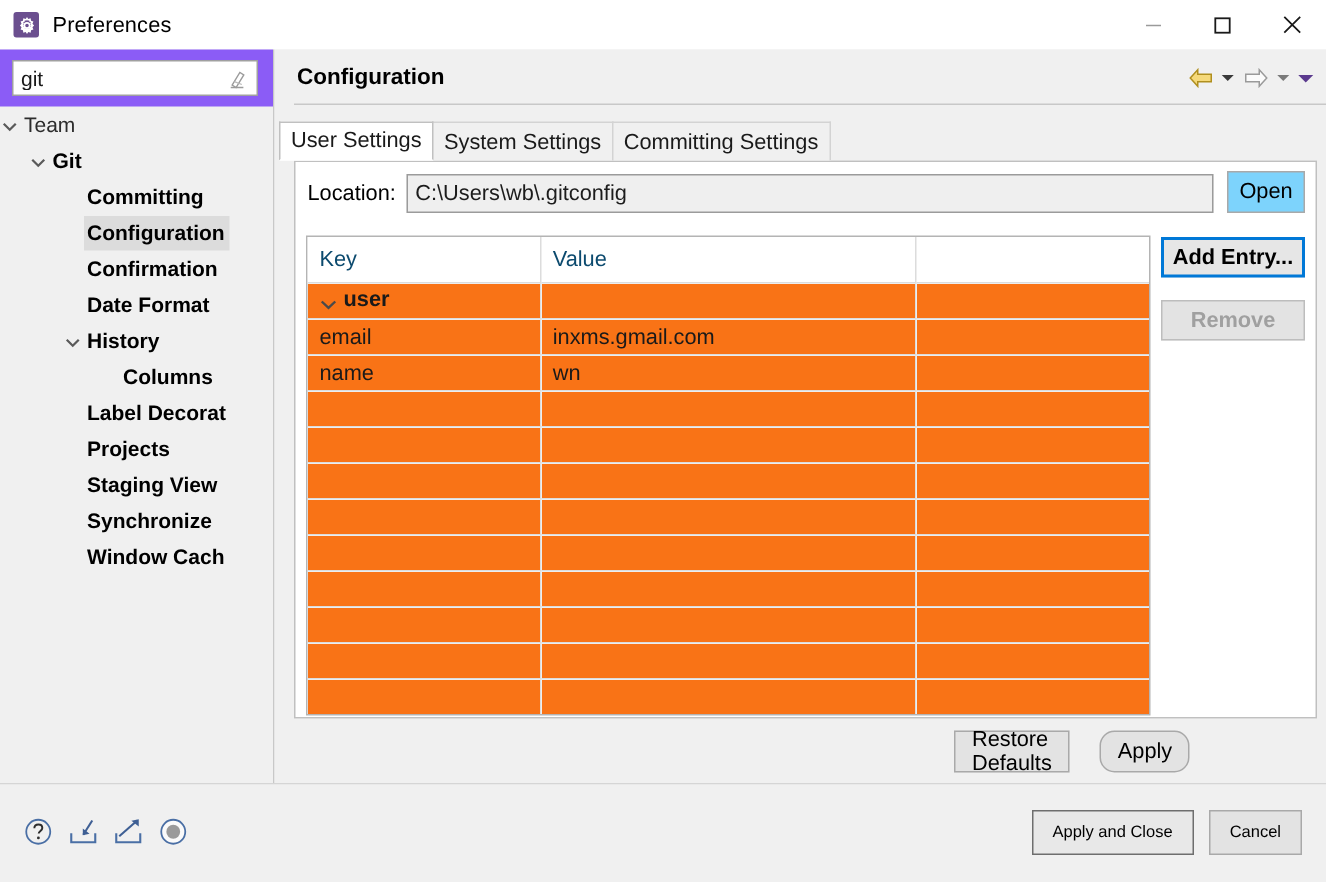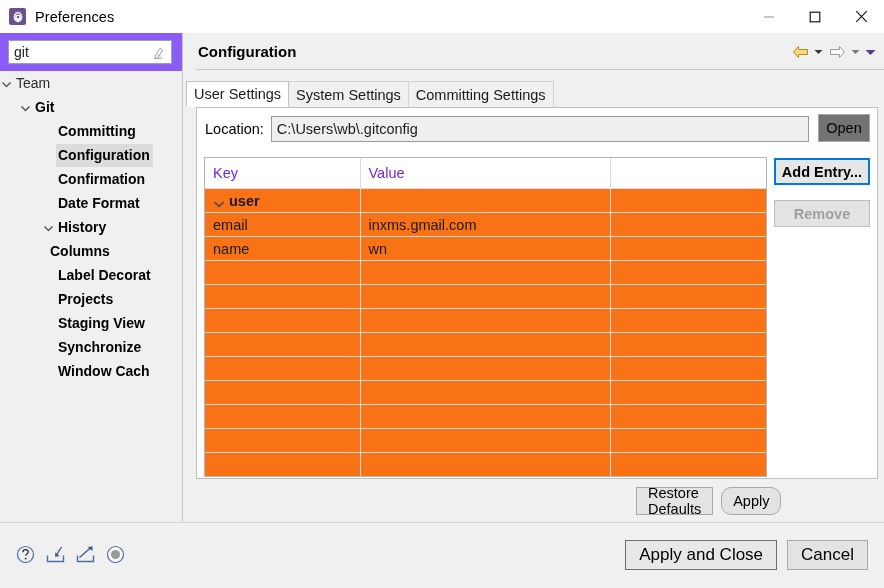--- a/index.html
+++ b/index.html
@@ -211,42 +211,42 @@
     border: 1px solid #9b9b9b;
     display: flex; align-items: center;
     padding-left: 5px;
     font-size: 14.5px;
     color: #1c1c1c;
   }
   .openbtn {
     position: absolute; left: 818px; top: 114px;
     width: 52px; height: 28px;
     box-sizing: border-box;
-    background: #737373;
+    background: #7dd3fc;
     border: 1px solid #a9a9a9;
     display: flex; align-items: center; justify-content: center;
     font-size: 14.5px;
   }
 
   
   .tablewrap {
     position: absolute; left: 204px; top: 157px;
     width: 563px; height: 320px;
     border: 1px solid #b4b4b4;
     box-sizing: border-box;
     background: #fff;
     overflow: hidden;
   }
   .tbl { width: 100%; border-collapse: collapse; table-layout: fixed; }
   .tbl th {
     height: 30px;
     text-align: left;
     font-weight: normal;
     font-size: 14.5px;
-    color: #6d28d9;
+    color: #0c4a6e;
     padding: 0 0 0 8px;
     border-right: 1px solid #dcdcdc;
     border-bottom: 0;
     background: #fff;
     vertical-align: middle;
   }
   .tbl th:last-child { border-right: 0; }
   .tbl td {
     height: 23px;
     font-size: 14.5px;
@@ -281,21 +281,21 @@
   }
   .sbtn.focus {
     border: 2px solid #0078d7;
     background: #e6e6e6;
   }
   .sbtn.disabled { color: #a0a0a0; background: #e3e3e3; border: 1px solid #bdbdbd; }
   .sbtn-gap { height: 15px; }
 
   .botbtns {
     position: absolute; left: 636px; top: 487px;
-    display: flex; gap: 0px;
+    display: flex; gap: 12px;
   }
   .bbtn {
     height: 28px;
     box-sizing: border-box;
     padding: 0 11px;
     display: flex; align-items: center; justify-content: center;
     font-size: 14.5px;
     background: #e3e3e3;
     border: 1px solid #a9a9a9;
   }
@@ -319,21 +319,21 @@
   .ficon { width: 22px; height: 22px; display:flex; align-items:center; justify-content:center; }
   .footbtns {
     position: absolute; right: 16px; top: 17px;
     display: flex;
   }
   .fbtn {
     height: 30px;
     box-sizing: border-box;
     padding: 0 13px;
     display: flex; align-items: center; justify-content: center;
-    font-size: 17px;
+    font-size: 11px;
     background: #e3e3e3;
     border: 1px solid #a9a9a9;
   }
   .fbtn.primary { border: 1px solid #6e6e6e; background: #e8e8e8; }
   .fbtn + .fbtn { margin-left: 10px; }
 </style>
 </head>
 <body>
 
 <div class="win">
@@ -399,21 +399,21 @@
         <div class="trow">
           <span class="tw" style="margin-left: 56px;"><span class="tlabel bold">Date Format</span></span>
         </div>
         <div class="trow">
           <span class="chev" style="left: 43px; top: 7px;"><svg viewBox="0 0 11 11">
               <path d="M1.5 3.5 L5.5 7.5 L9.5 3.5" stroke="#5a5a5a" stroke-width="1.5" fill="none"></path>
             </svg></span>
           <span class="tw" style="margin-left: 56px;"><span class="tlabel bold">History</span></span>
         </div>
         <div class="trow">
-          <span class="tw" style="margin-left: 48px;"><span class="tlabel bold">Columns</span></span>
+          <span class="tw" style="margin-left: 80px;"><span class="tlabel bold">Columns</span></span>
         </div>
         <div class="trow">
           <span class="tw" style="margin-left: 56px;"><span class="tlabel bold">Label Decorat</span></span>
         </div>
         <div class="trow">
           <span class="tw" style="margin-left: 56px;"><span class="tlabel bold">Projects</span></span>
         </div>
         <div class="trow">
           <span class="tw" style="margin-left: 56px;"><span class="tlabel bold">Staging View</span></span>
         </div>

